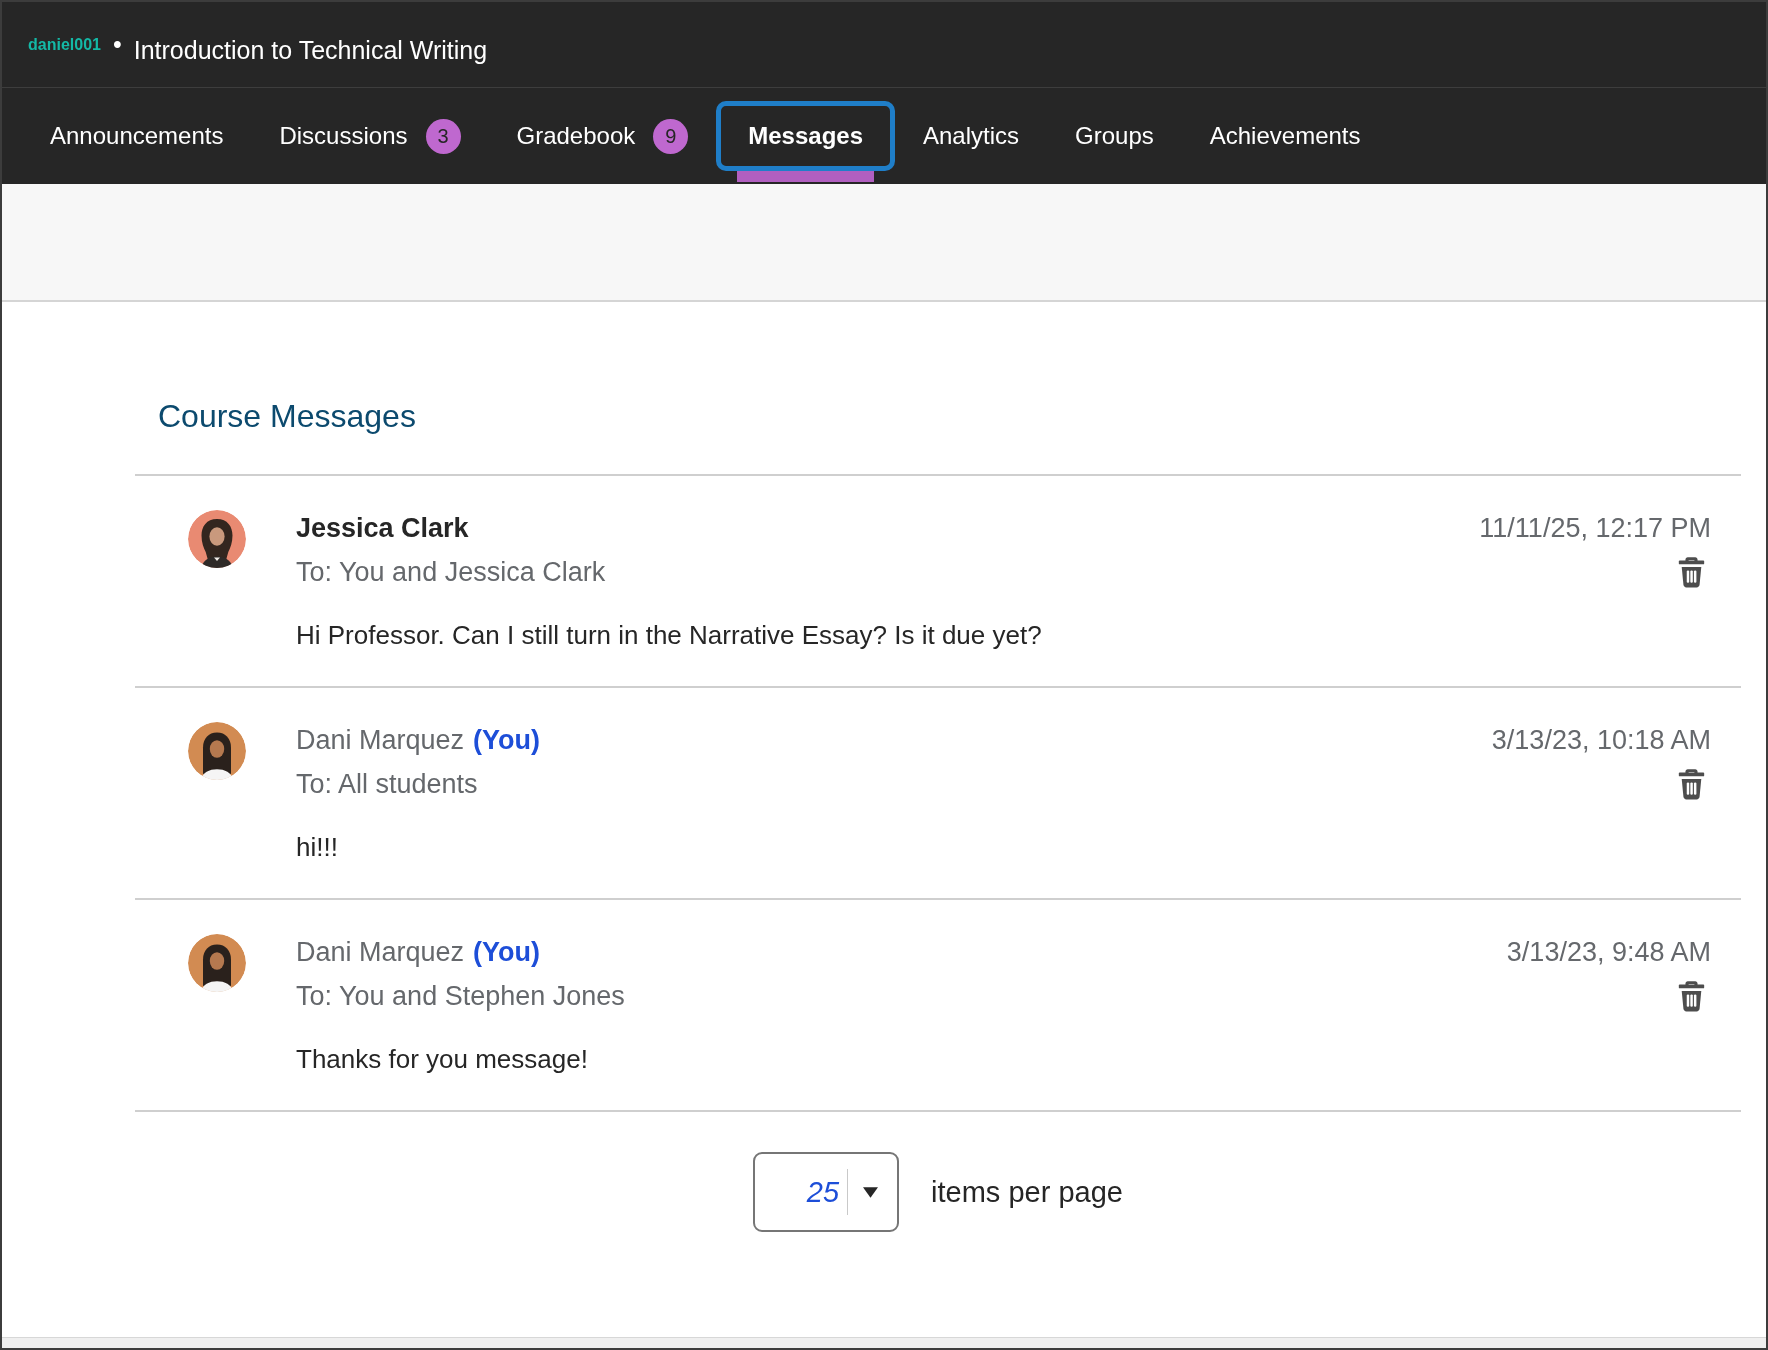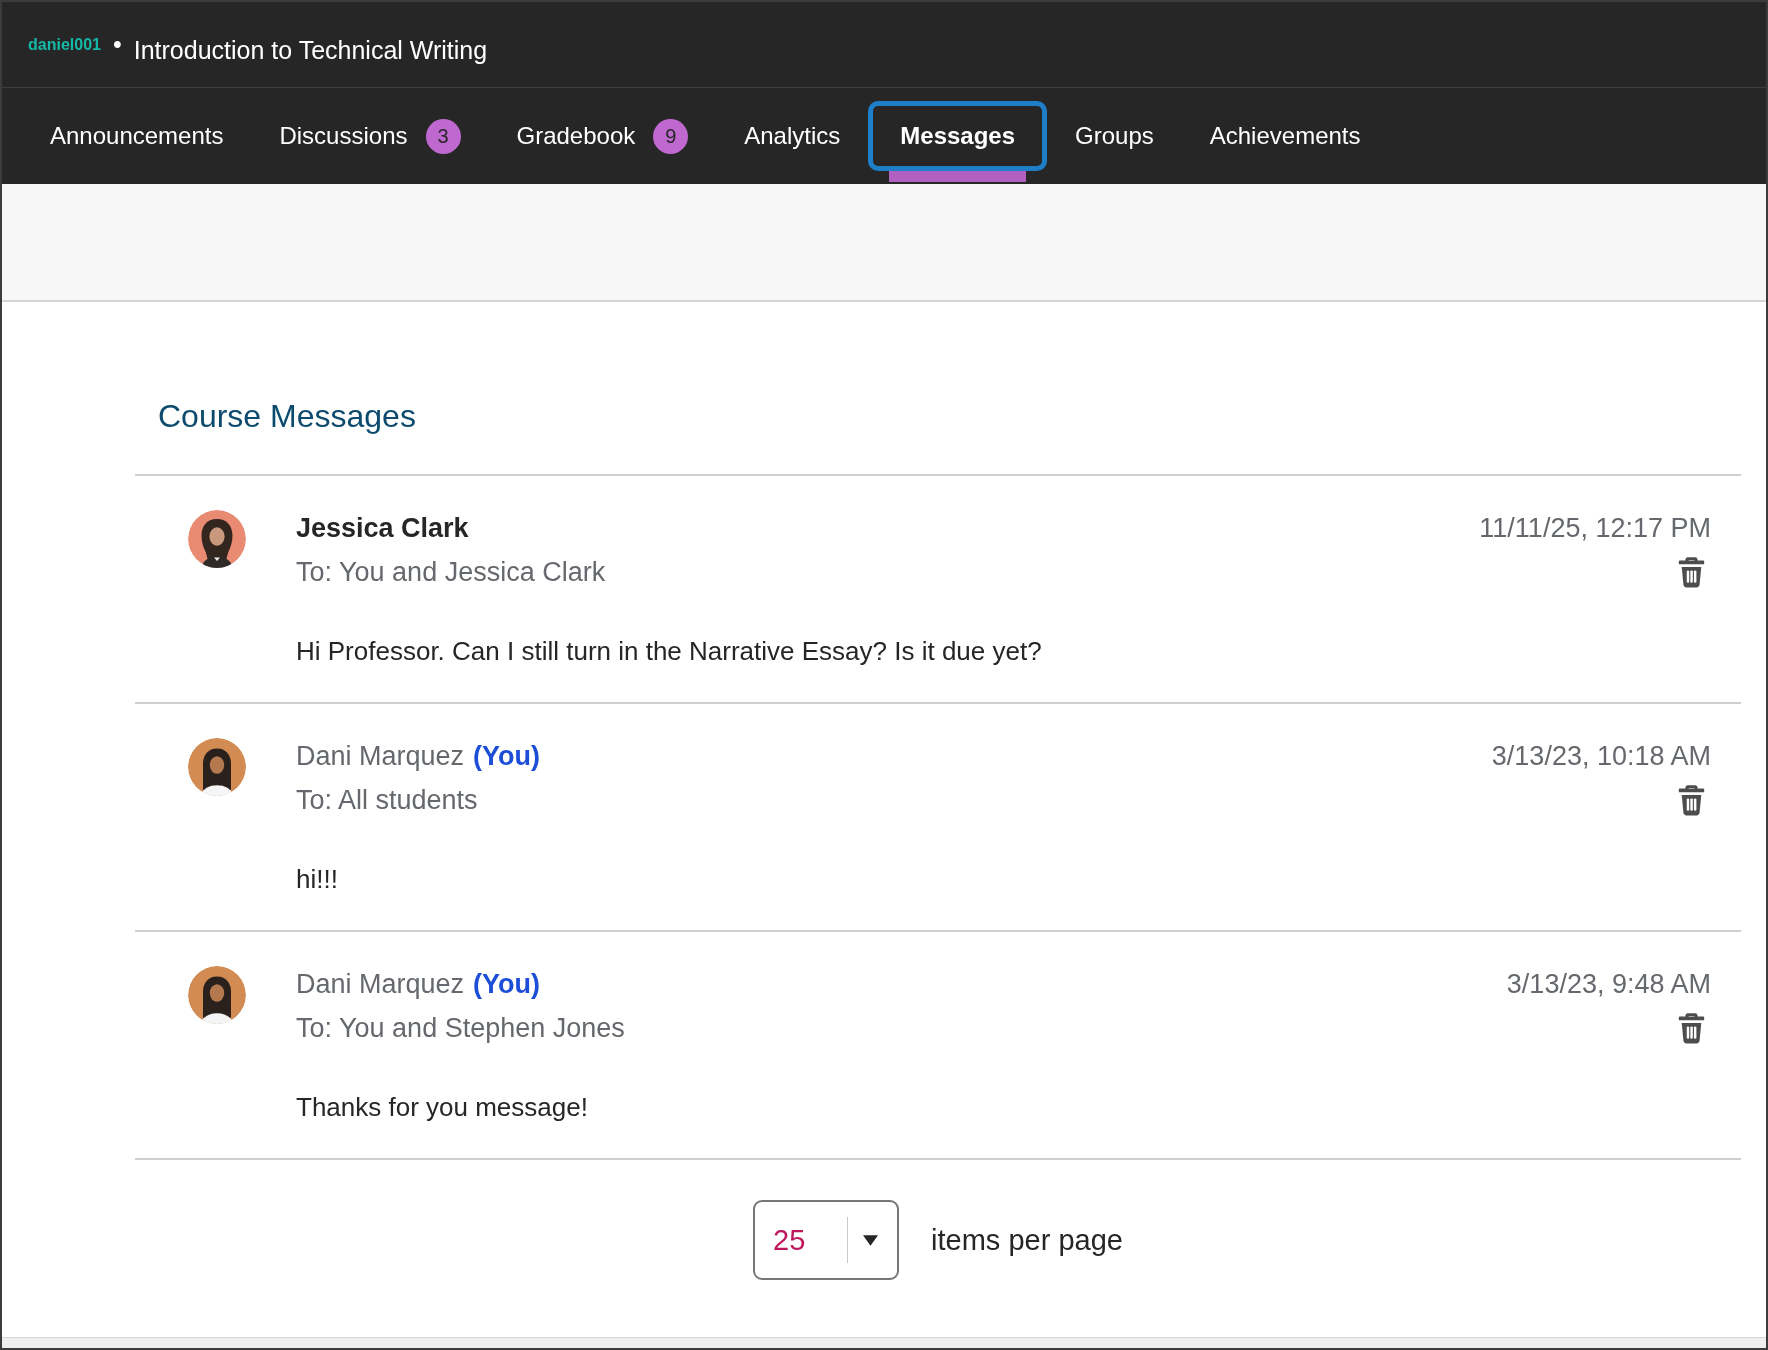--- a/index.html
+++ b/index.html
@@ -86,21 +86,21 @@
     margin:4px 0 0 53px;
   }
   .avatar svg { display:block; }
 
   .msg-main { flex:1 1 auto; min-width:0; margin-left:50px; }
   .sender-line { font-size:27px; line-height:44px; color:#262626; }
   .sender-name.name-bold  { font-weight:700; color:#262626; }
   .sender-name.name-muted { font-weight:400; color:#65686c; }
   .sender-suffix { font-weight:700; color:#1d4ed8; margin-left:9px; }
   .recipients { font-size:27px; line-height:44px; font-weight:400; color:#65686c; }
-  .preview { margin-top:36px; font-size:26px; line-height:42px; color:#262626; }
+  .preview { margin-top:20px; font-size:26px; line-height:42px; color:#262626; }
 
   .msg-meta {
     flex:0 0 auto; display:flex; flex-direction:column; align-items:flex-end;
     margin-right:30px;
   }
   .timestamp { font-size:27px; line-height:44px; color:#65686c; white-space:nowrap; }
   .delete-btn {
     background:none; border:none; padding:0; margin:4px 2px 0 0;
     cursor:pointer; line-height:0;
   }
@@ -109,21 +109,21 @@
   .pagination {
     display:flex; align-items:center; justify-content:center;
     margin-top:40px;
   }
   .page-size-select {
     width:146px; height:80px;
     border:2px solid #767676; border-radius:9px;
     background:#fff; display:flex; align-items:center;
     padding:0 18px; cursor:pointer;
   }
-  .page-size-value { flex:1; text-align:left; font-size:29px; color:#be185d; }
+  .page-size-value { flex:1; text-align:right; font-size:29px; color:#1d4ed8;font-style:italic; }
   .select-divider { width:1px; height:46px; background:#c9c9c9; margin:0 14px 0 8px; }
   .caret { line-height:0; }
   .items-label { margin-left:32px; font-size:29px; color:#262626; }
 
   
   .bottom-strip {
     flex:0 0 auto; height:11px;
     background:#efefef; border-top:1px solid #d7d7d7;
   }
 </style>
@@ -143,25 +143,25 @@
       <span>Announcements</span>
     </div>
     <div class="tab">
       <span>Discussions</span>
       <span class="badge">3</span>
     </div>
     <div class="tab">
       <span>Gradebook</span>
       <span class="badge">9</span>
     </div>
-    <div class="tab">
-      <span>Analytics</span>
-    </div>
     <div class="tab active">
       <span>Messages</span>
+    </div>
+    <div class="tab">
+      <span>Analytics</span>
     </div>
     <div class="tab">
       <span>Groups</span>
     </div>
     <div class="tab">
       <span>Achievements</span>
     </div>
   </div>
 
   <div class="gray-band"></div>

